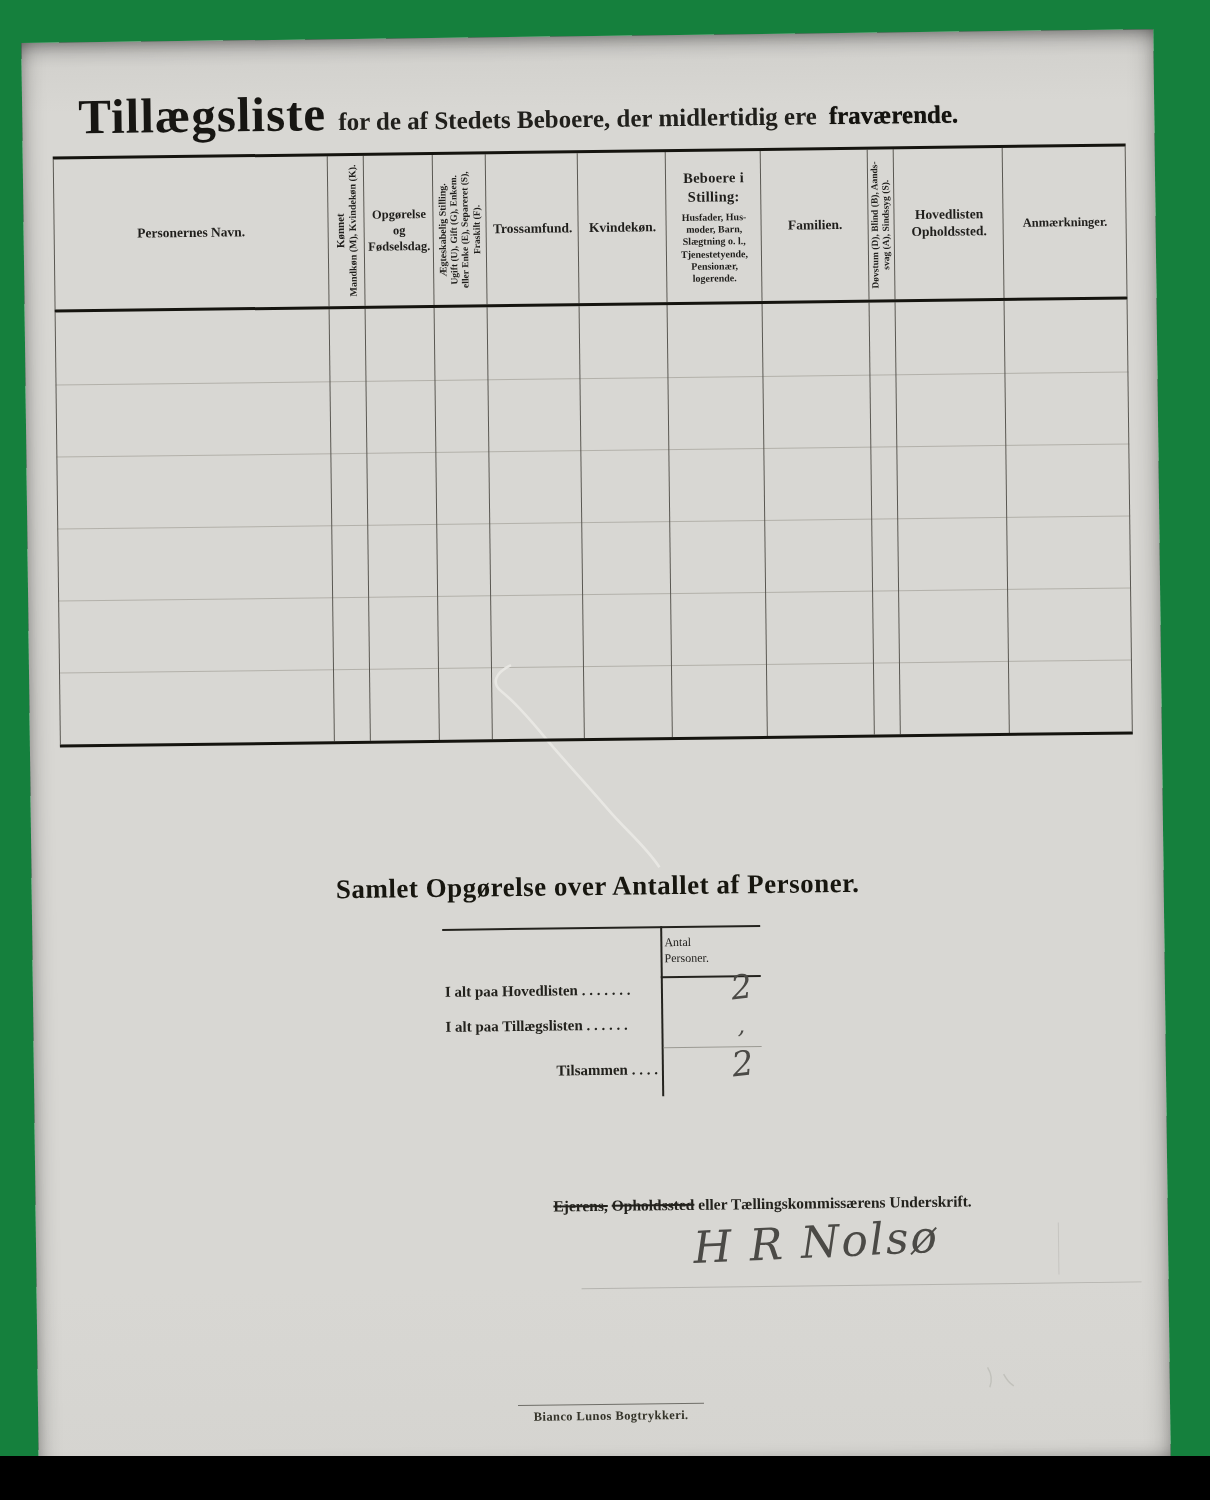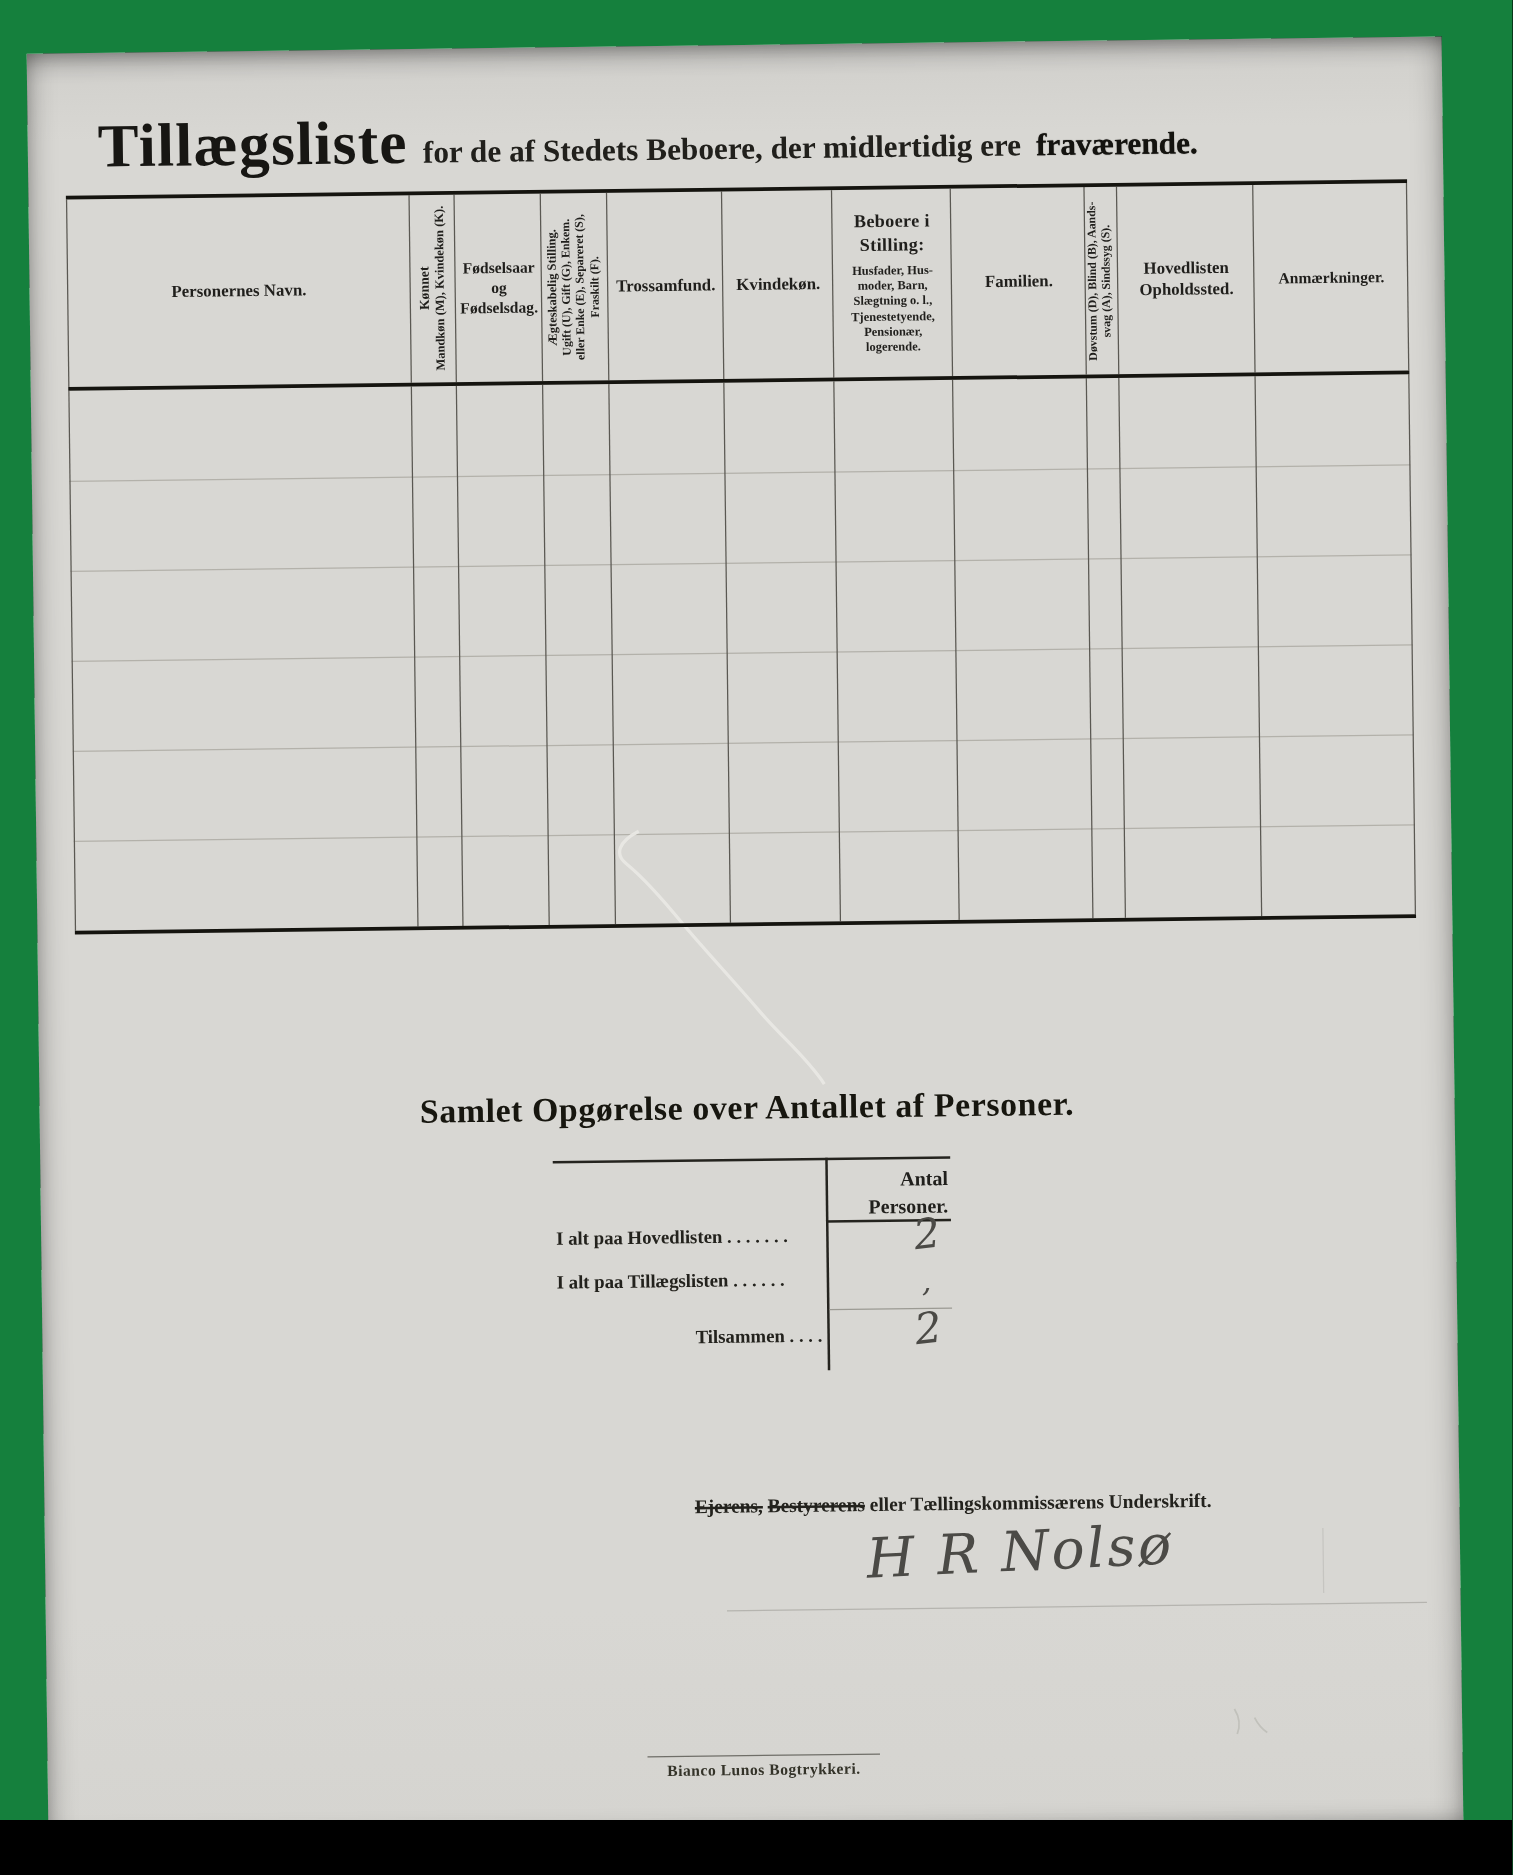--- a/index.html
+++ b/index.html
@@ -29,22 +29,22 @@
   .rot{transform:rotate(-90deg);text-align:center;}
   .rl{white-space:nowrap;line-height:1.2;}
   .stil-big{font-size:14.5px;line-height:1.35;letter-spacing:.3px;}
   .stil-sub{font-size:10px;line-height:1.22;margin-top:4px;}
   
   .sum-head{position:absolute;left:266px;top:835px;width:600px;text-align:center;
             font-size:27px;font-weight:bold;color:#17160f;letter-spacing:.5px;white-space:nowrap;}
   .sumtab{position:absolute;left:410px;top:891px;width:318px;height:176px;}
   .st-top{position:absolute;left:0;right:0;top:0;height:2px;background:#24231e;}
   .st-v{position:absolute;left:218px;top:0;height:170px;width:2px;background:#24231e;}
-  .st-colhead{position:absolute;left:222px;top:8px;width:94px;text-align:right;font-weight:bold;
-              font-size:16px;line-height:1.35;}
+  .st-colhead{position:absolute;left:222px;top:8px;width:94px;text-align:left;font-weight:normal;
+              font-size:12px;line-height:1.35;}
   .st-hline{position:absolute;left:218px;right:0;top:50px;height:2px;background:#24231e;}
   .st-faint{position:absolute;left:220px;right:0;top:121px;height:1px;background:#9b9a93;}
   .st-label{position:absolute;font-size:15px;font-weight:bold;white-space:nowrap;color:#23221d;}
   .hand{font-family:"DejaVu Serif", serif;font-style:italic;color:#4b4a46;}
   .st-val1{position:absolute;left:288px;top:42px;font-size:33px;transform:rotate(-6deg);}
   .st-val2{position:absolute;left:294px;top:86px;font-size:24px;}
   .st-val3{position:absolute;left:288px;top:118px;font-size:34px;transform:rotate(-6deg);}
   
   .sig-cap{position:absolute;left:477px;top:1161px;width:500px;text-align:center;font-size:15.5px;
            font-weight:bold;white-space:nowrap;color:#23221d;}
@@ -78,21 +78,21 @@
         <div class="hc" style="width:275px">
           <span class="l1">Personernes Navn.</span>
         </div>
         <div class="hc" style="width:36px">
           <div class="rot">
             <div class="rl" style="font-size:11px;font-weight:bold">Kønnet</div>
             <div class="rl" style="font-size:10px">Mandkøn (M), Kvindekøn (K).</div>
           </div>
         </div>
         <div class="hc" style="width:69px">
-          <span class="lsm">Fødselsaar</span>
+          <span class="lsm">Opgørelse</span>
           <span class="lsm">og</span>
           <span class="lsm">Fødselsdag.</span>
         </div>
         <div class="hc" style="width:53px">
           <div class="rot">
             <div class="rl" style="font-size:10px;font-weight:bold">Ægteskabelig Stilling.</div>
             <div class="rl" style="font-size:9.5px">Ugift (U), Gift (G), Enkem.</div>
             <div class="rl" style="font-size:9.5px">eller Enke (E), Separeret (S),</div>
             <div class="rl" style="font-size:9.5px">Fraskilt (F).</div>
           </div>
@@ -189,21 +189,21 @@
       <div class="st-val1 hand">2</div>
       <div class="st-label" style="left:2px;top:90px">I alt paa Tillægslisten . . . . . .</div>
       <div class="st-val2 hand">‚</div>
       <div class="st-faint"></div>
       <div class="st-label" style="left:0;top:135px;width:214px;text-align:right">Tilsammen . . . .</div>
       <div class="st-val3 hand">2</div>
     </div>
 
     <div class="sig-cap">
       <span class="struck">Ejerens,</span>
-      <span class="struck">Bestyrerens</span>
+      <span class="struck">Opholdssted</span>
       <span>eller Tællingskommissærens Underskrift.</span>
     </div>
     <div class="signature hand">H R Nolsø</div>
     <div class="sig-line"></div>
     <div class="vert-artifact"></div>
 
     <div class="printer-line"></div>
     <div class="printer">Bianco Lunos Bogtrykkeri.</div>
 
     <svg class="crease" width="1132" height="1428" viewBox="0 0 1132 1428">

